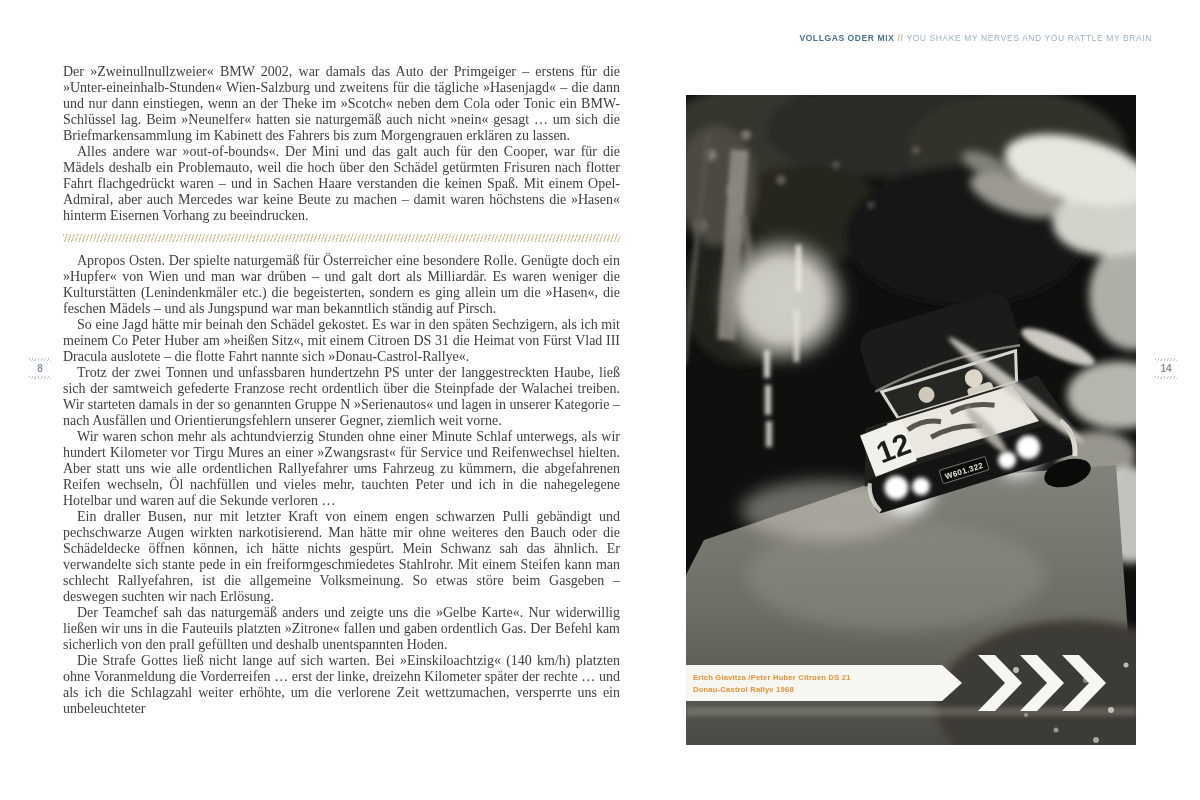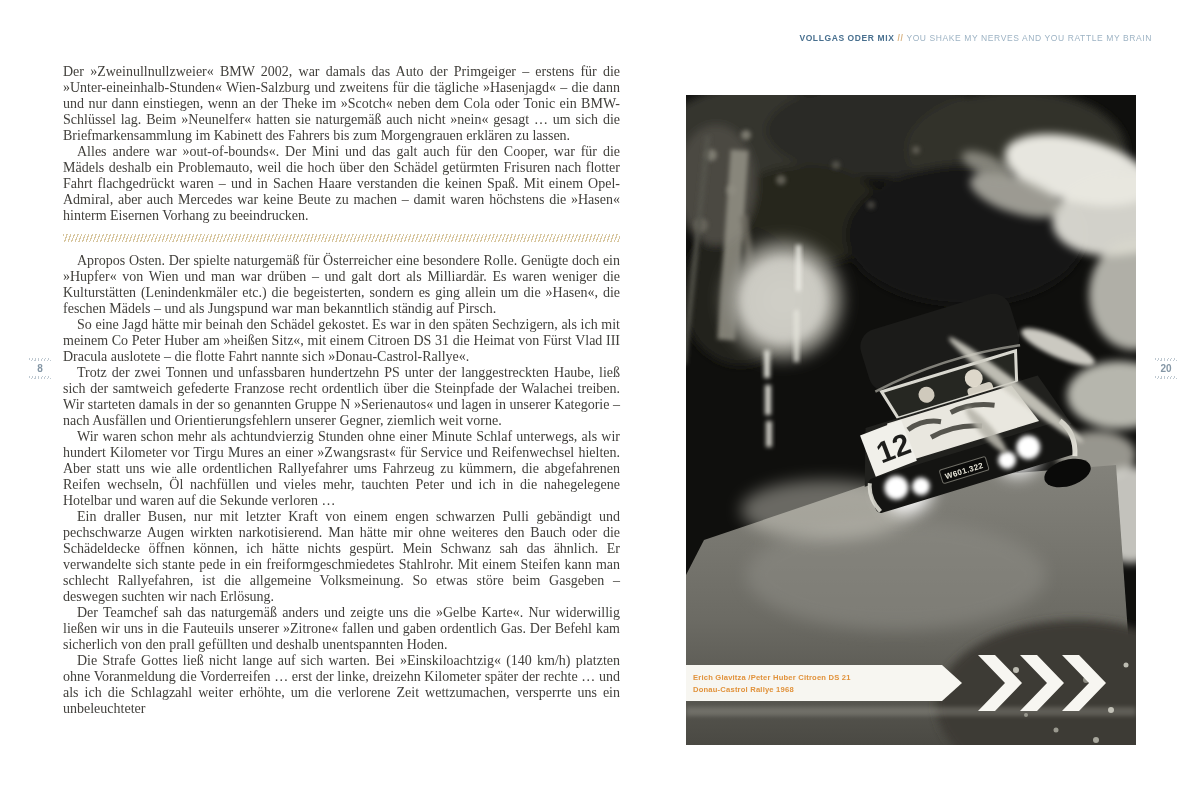--- a/index.html
+++ b/index.html
@@ -54,33 +54,33 @@
         <p class="para">Der »Zweinullnullzweier« BMW 2002, war damals das Auto der Primgeiger – erstens für die »Unter-eineinhalb-Stunden« Wien-Salzburg und zweitens für die tägliche »Hasenjagd« – die dann und nur dann einstiegen, wenn an der Theke im »Scotch« neben dem Cola oder Tonic ein BMW-Schlüssel lag. Beim »Neunelfer« hatten sie naturgemäß auch nicht »nein« gesagt … um sich die Briefmarkensammlung im Kabinett des Fahrers bis zum Morgengrauen erklären zu lassen.</p>
         <p class="para">Alles andere war »out-of-bounds«. Der Mini und das galt auch für den Cooper, war für die Mädels deshalb ein Problemauto, weil die hoch über den Schädel getürmten Frisuren nach flotter Fahrt flachgedrückt waren – und in Sachen Haare verstanden die keinen Spaß. Mit einem Opel-Admiral, aber auch Mercedes war keine Beute zu machen – damit waren höchstens die »Hasen« hinterm Eisernen Vorhang zu beeindrucken.</p>
       </div>
     <div class="slash-divider"></div>
     <div class="paras-after">
         <p class="para">Apropos Osten. Der spielte naturgemäß für Österreicher eine besondere Rolle. Genügte doch ein »Hupfer« von Wien und man war drüben – und galt dort als Milliardär. Es waren weniger die Kulturstätten (Lenindenkmäler etc.) die begeisterten, sondern es ging allein um die »Hasen«, die feschen Mädels – und als Jungspund war man bekanntlich ständig auf Pirsch.</p>
         <p class="para">So eine Jagd hätte mir beinah den Schädel gekostet. Es war in den späten Sechzigern, als ich mit meinem Co Peter Huber am »heißen Sitz«, mit einem Citroen DS 31 die Heimat von Fürst Vlad III Dracula auslotete – die flotte Fahrt nannte sich »Donau-Castrol-Rallye«.</p>
         <p class="para">Trotz der zwei Tonnen und unfassbaren hundertzehn PS unter der langgestreckten Haube, ließ sich der samtweich gefederte Franzose recht ordentlich über die Steinpfade der Walachei treiben. Wir starteten damals in der so genannten Gruppe N »Serienautos« und lagen in unserer Kategorie – nach Ausfällen und Orientierungsfehlern unserer Gegner, ziemlich weit vorne.</p>
         <p class="para">Wir waren schon mehr als achtundvierzig Stunden ohne einer Minute Schlaf unterwegs, als wir hundert Kilometer vor Tirgu Mures an einer »Zwangsrast« für Service und Reifenwechsel hielten. Aber statt uns wie alle ordentlichen Rallyefahrer ums Fahrzeug zu kümmern, die abgefahrenen Reifen wechseln, Öl nachfüllen und vieles mehr, tauchten Peter und ich in die nahegelegene Hotelbar und waren auf die Sekunde verloren …</p>
         <p class="para">Ein draller Busen, nur mit letzter Kraft von einem engen schwarzen Pulli gebändigt und pechschwarze Augen wirkten narkotisierend. Man hätte mir ohne weiteres den Bauch oder die Schädeldecke öffnen können, ich hätte nichts gespürt. Mein Schwanz sah das ähnlich. Er verwandelte sich stante pede in ein freiformgeschmiedetes Stahlrohr. Mit einem Steifen kann man schlecht Rallyefahren, ist die allgemeine Volksmeinung. So etwas störe beim Gasgeben – deswegen suchten wir nach Erlösung.</p>
-        <p class="para">Der Teamchef sah das naturgemäß anders und zeigte uns die »Gelbe Karte«. Nur widerwillig ließen wir uns in die Fauteuils unserer »Zitrone« fallen und gaben ordentlich Gas. Der Befehl kam sicherlich von den prall gefüllten und deshalb unentspannten Hoden.</p>
+        <p class="para">Der Teamchef sah das naturgemäß anders und zeigte uns die »Gelbe Karte«. Nur widerwillig ließen wir uns in die Fauteuils platzten »Zitrone« fallen und gaben ordentlich Gas. Der Befehl kam sicherlich von den prall gefüllten und deshalb unentspannten Hoden.</p>
         <p class="para">Die Strafe Gottes ließ nicht lange auf sich warten. Bei »Einskiloachtzig« (140 km/h) platzten ohne Voranmeldung die Vorderreifen … erst der linke, dreizehn Kilometer später der rechte … und als ich die Schlagzahl weiter erhöhte, um die verlorene Zeit wettzumachen, versperrte uns ein unbeleuchteter</p>
       </div>
   </div>
 
   <div class="pagenum pagenum-left">
     <div class="hatch"></div>
     <div>8</div>
     <div class="hatch"></div>
   </div>
   <div class="pagenum pagenum-right">
     <div class="hatch"></div>
-    <div>20</div>
+    <div>14</div>
     <div class="hatch"></div>
   </div>
 
   <div class="photo">
     <svg viewBox="0 0 450 650" xmlns="http://www.w3.org/2000/svg">
       <defs>
         <filter id="b2" x="-50%" y="-50%" width="200%" height="200%">
             <feGaussianBlur stdDeviation="2"></feGaussianBlur>
           </filter>
         <filter id="b4" x="-50%" y="-50%" width="200%" height="200%">

